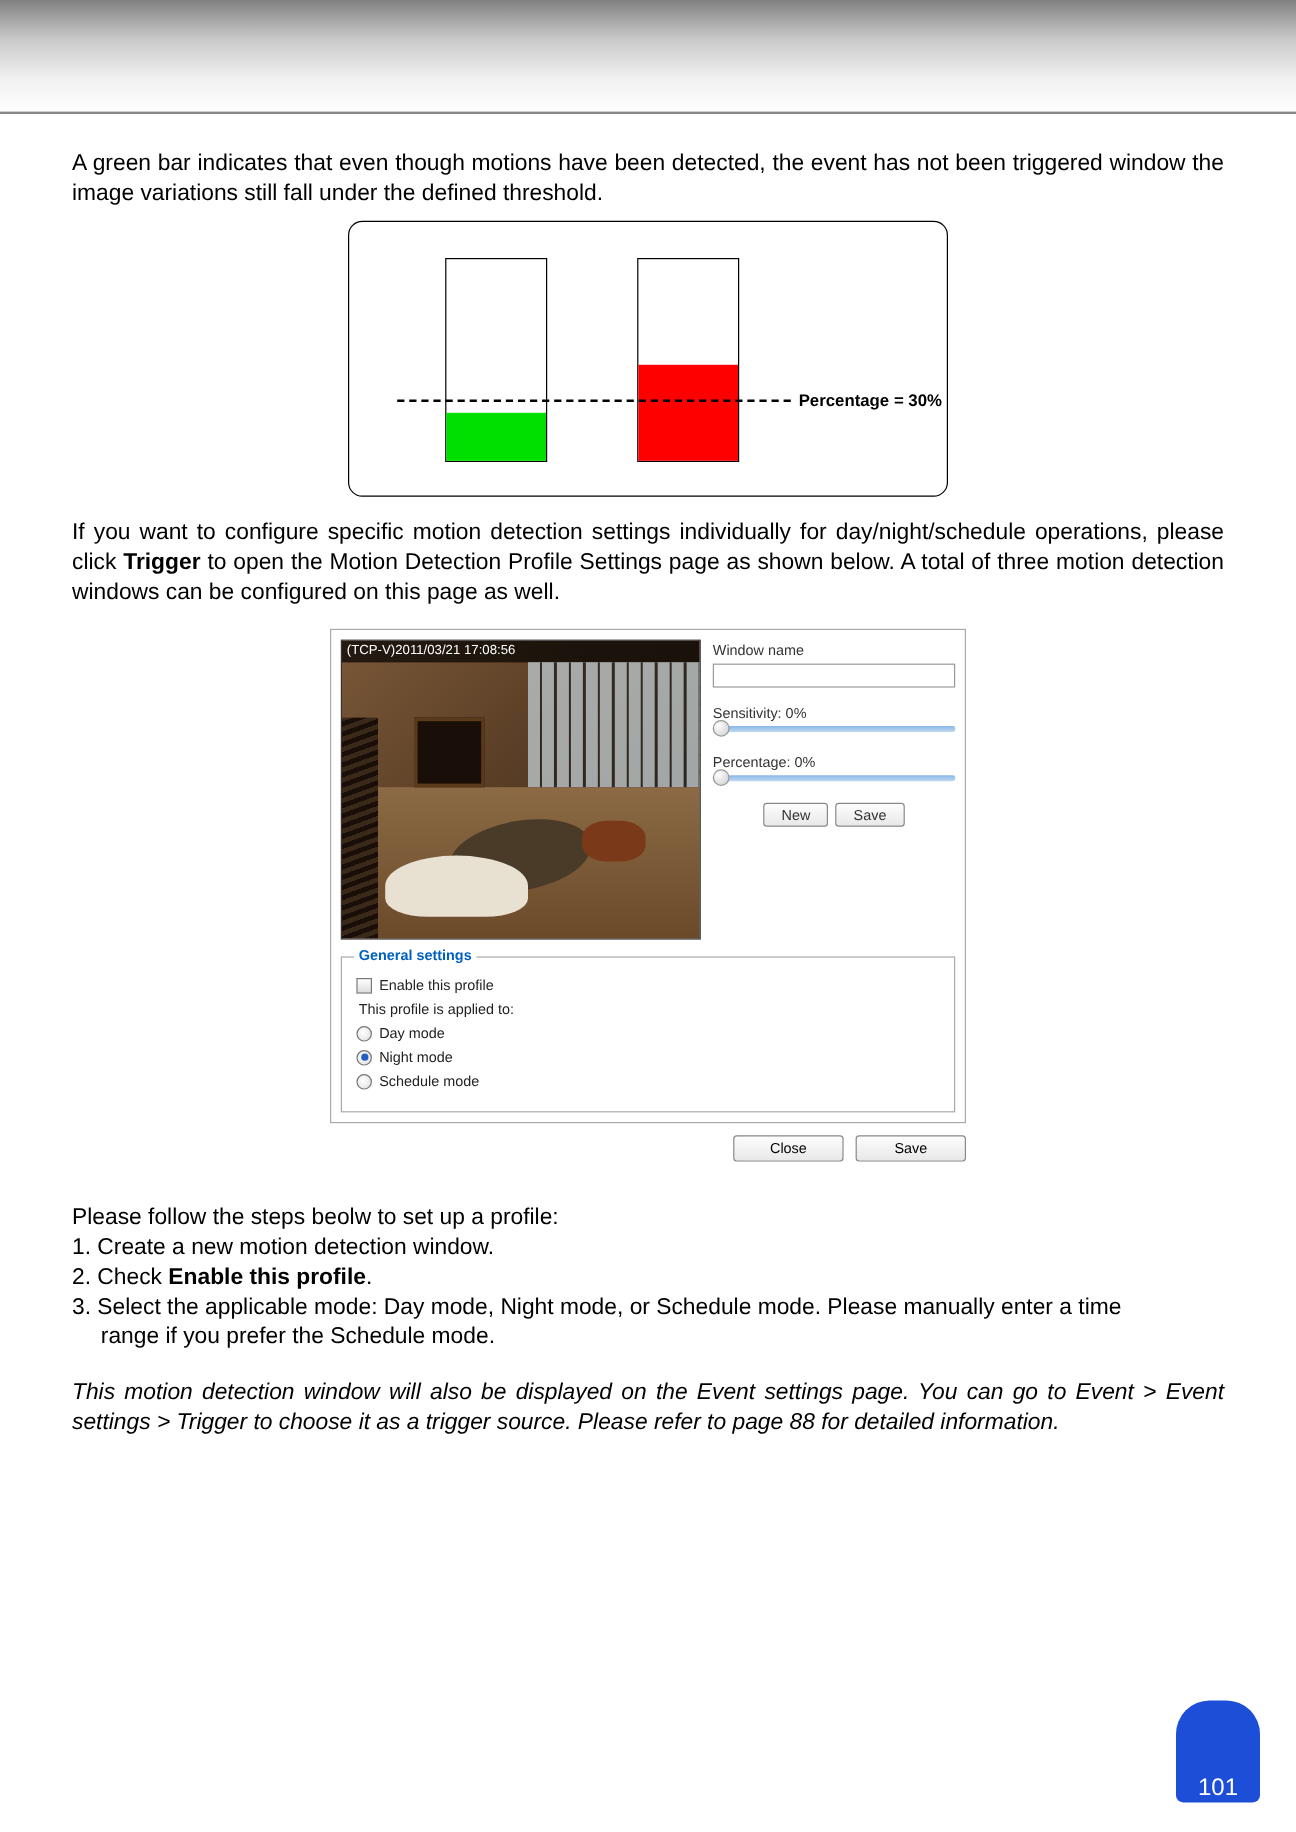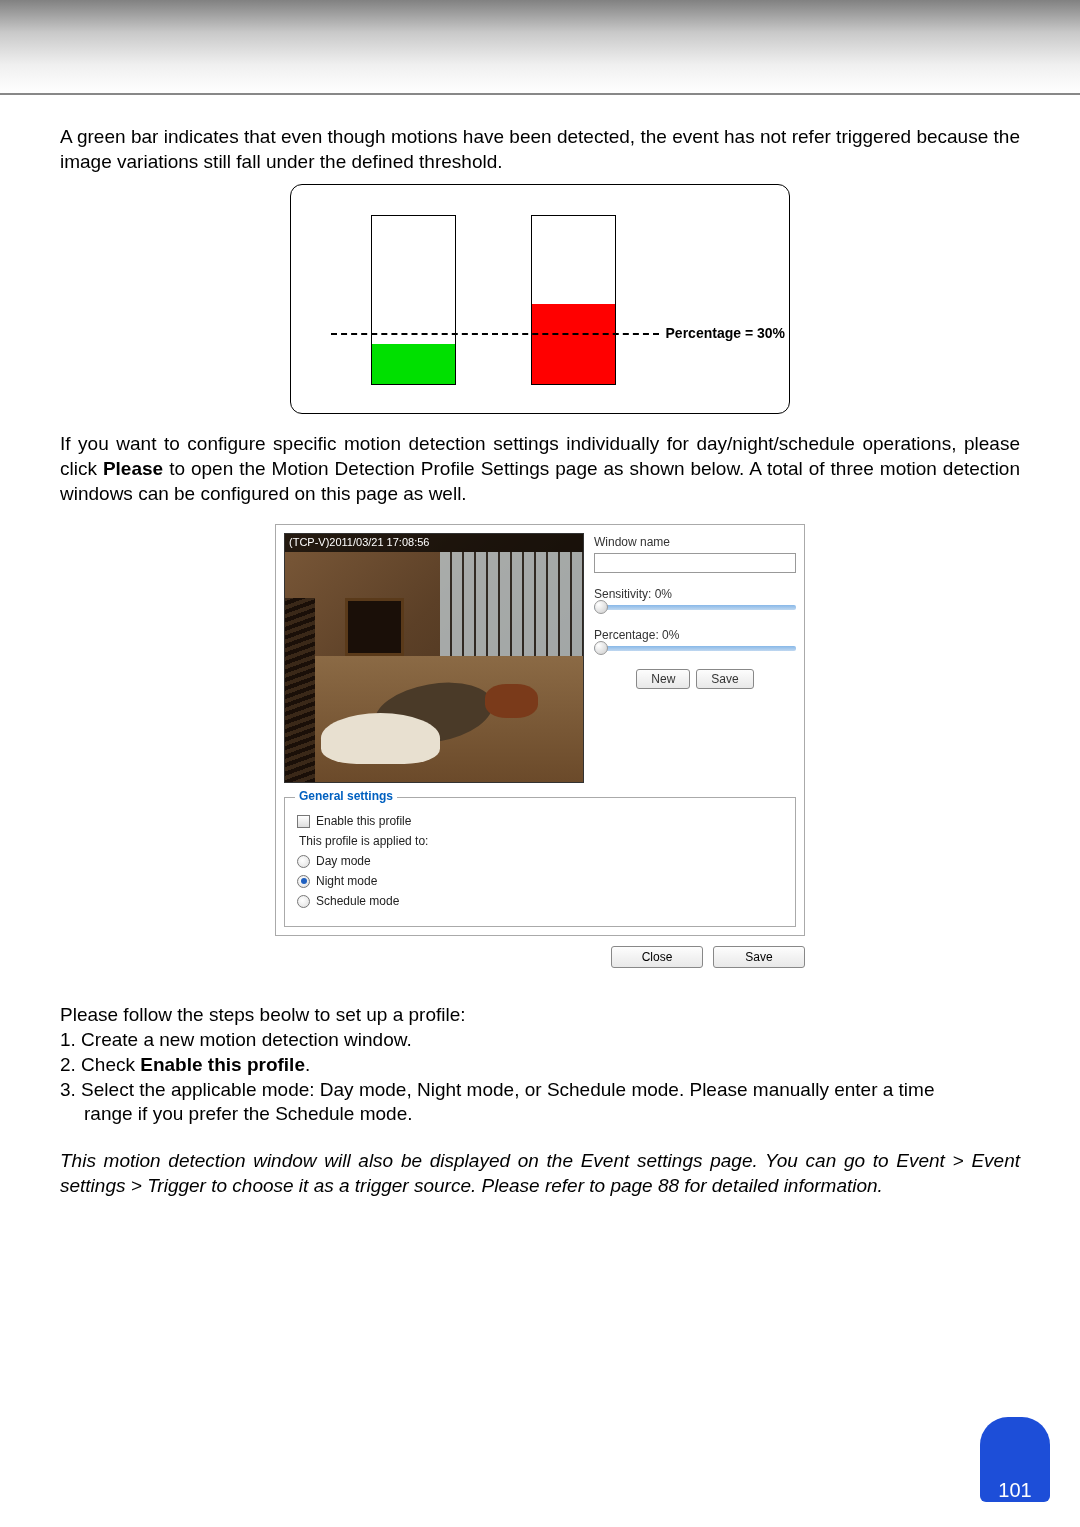--- a/index.html
+++ b/index.html
@@ -252,35 +252,35 @@
     font-size: 20px;
   }
 </style>
 </head>
 <body>
 
 <div class="top-gradient"></div>
 
 <div class="content">
 
-  <p class="para">A green bar indicates that even though motions have been detected, the event has not refer triggered because the image variations still fall under the defined threshold.</p>
+  <p class="para">A green bar indicates that even though motions have been detected, the event has not been triggered window the image variations still fall under the defined threshold.</p>
 
   <div class="diagram1">
     <div class="bar left">
       <div class="fill-green"></div>
     </div>
     <div class="bar right">
       <div class="fill-red"></div>
     </div>
     <div class="dashed-line"></div>
     <div class="pct-label">Percentage = 30%</div>
   </div>
 
   <p class="para">
-    <span>If you want to configure specific motion detection settings individually for day/night/schedule operations, please click </span><span class="bold">Please</span><span> to open the Motion Detection Profile Settings page as shown below. A total of three motion detection windows can be configured on this page as well.</span>
+    <span>If you want to configure specific motion detection settings individually for day/night/schedule operations, please click </span><span class="bold">Trigger</span><span> to open the Motion Detection Profile Settings page as shown below. A total of three motion detection windows can be configured on this page as well.</span>
   </p>
 
   <div class="screenshot-wrap">
     <div class="screenshot">
       <div class="ss-top">
         <div class="video-box">
           <div class="vb-banner">
             <span>(TCP-V)</span>
             <span>2011/03/21 17:08:56</span>
           </div>

